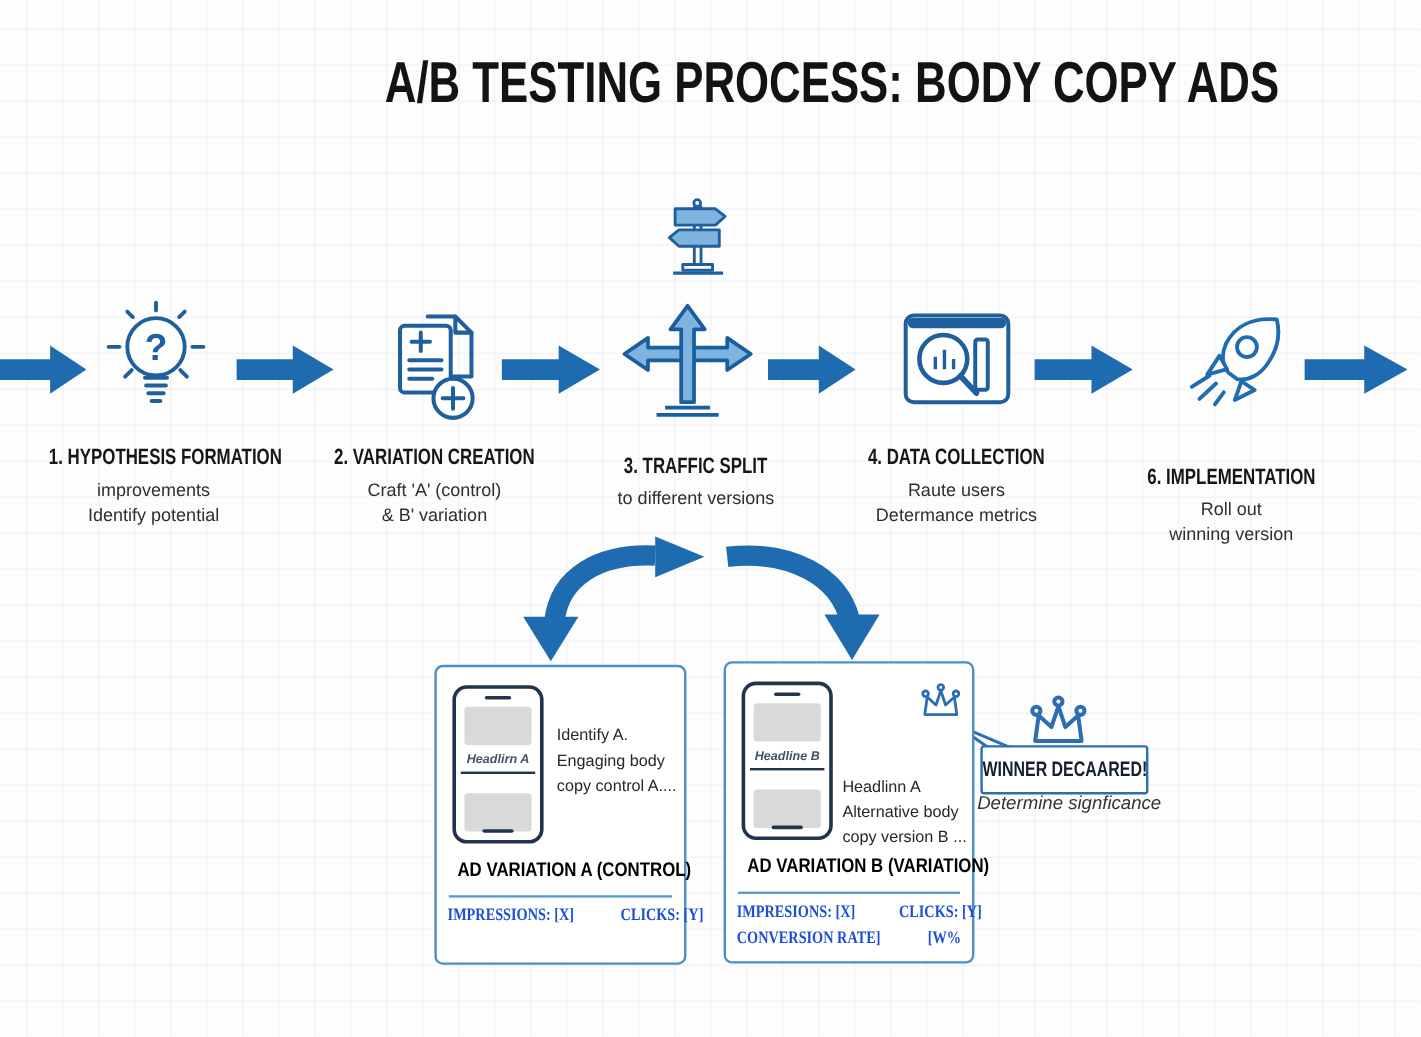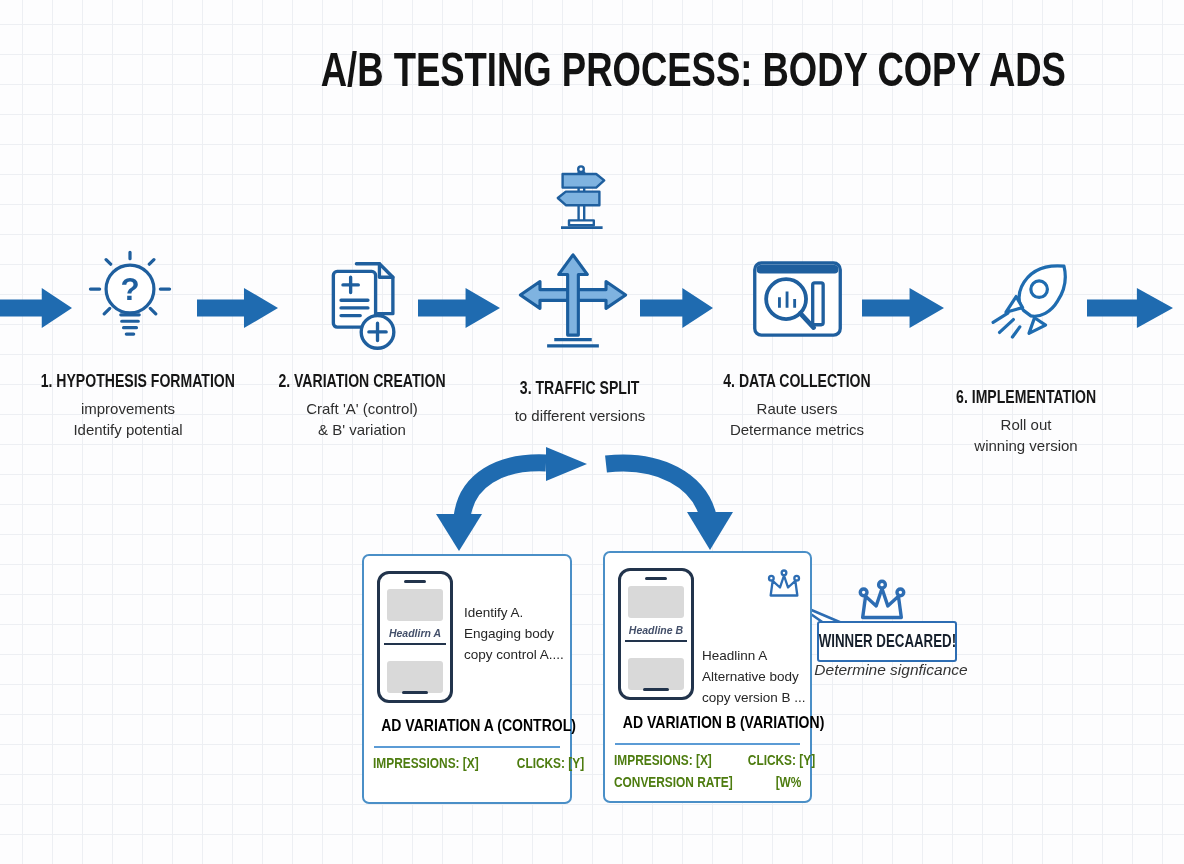--- a/index.html
+++ b/index.html
@@ -51,21 +51,21 @@
   .phone .home{position:absolute;bottom:6px;left:50%;transform:translateX(-50%);width:26px;height:3px;
     background:#22344c;border-radius:2px;}
 
   .adcopy{position:absolute;font-size:13.5px;color:#262626;line-height:21px;}
   .adcopy-a{left:100px;top:46px;}
   .adcopy-b{left:97px;top:48px;margin-top:44px;}
 
   .card-caption{position:absolute;top:160px;left:0;width:100%;text-align:center;font-size:16.5px;
     font-weight:800;color:#000000;text-decoration:underline;}
   .card-divider{position:absolute;top:190px;left:10px;right:10px;height:2px;background:#5b9bd5;}
-  .metrics{position:absolute;top:196px;left:9px;right:9px;font-weight:800;color:#4d7c0f;font-size:14.5px;}
+  .metrics{position:absolute;top:196px;left:9px;right:9px;font-weight:800;color:#1d4ed8;font-size:14.5px;font-family:Liberation Serif, serif;}
   .mrow{display:flex;justify-content:space-between;line-height:22px;}
   .mcl{display:inline-block;transform:scaleX(0.82);transform-origin:left center;white-space:nowrap;}
   .mcr{display:inline-block;transform:scaleX(0.82);transform-origin:right center;white-space:nowrap;}
 
   .crown-b{position:absolute;right:6px;top:14px;}
   .winner-crown{position:absolute;left:853px;top:576px;}
   .winner-box{position:absolute;left:817px;top:621px;width:136px;height:37px;background:#fff;
     border:2px solid #2d6db3;border-radius:3px;display:flex;align-items:center;justify-content:center;
     font-size:17.5px;font-weight:800;color:#16202c;}
   .winner-note{position:absolute;left:791px;top:661px;width:200px;text-align:center;

